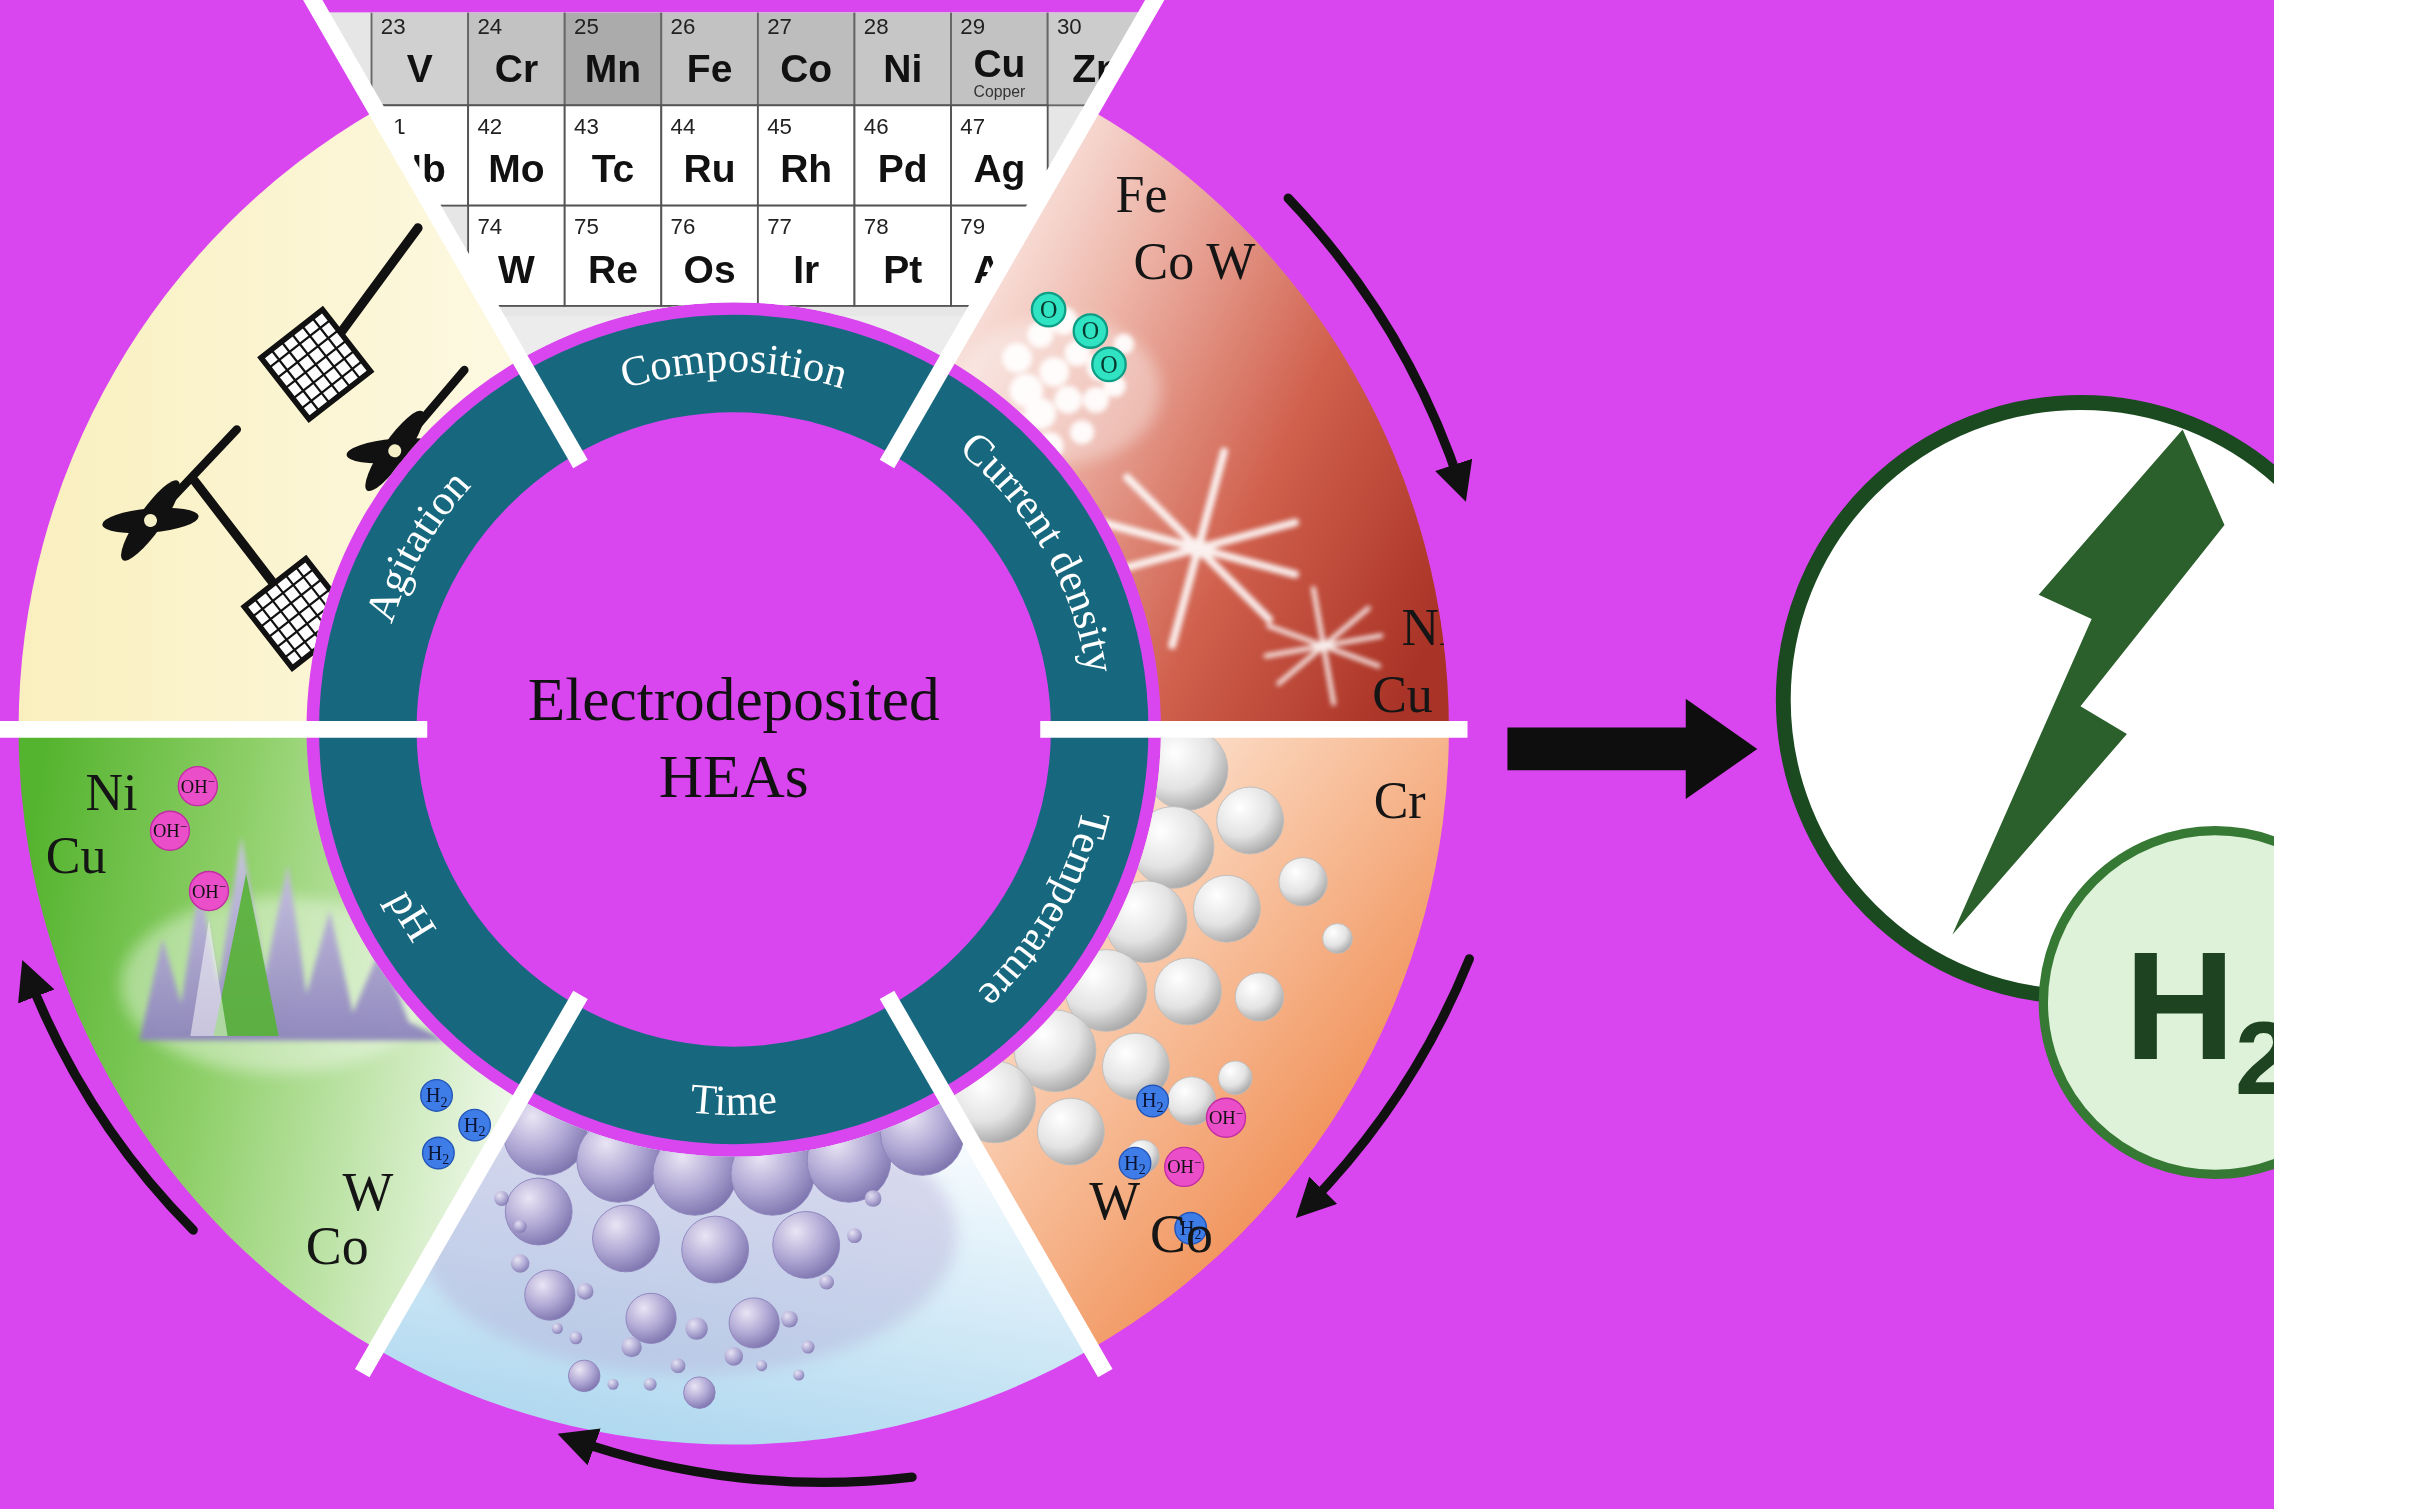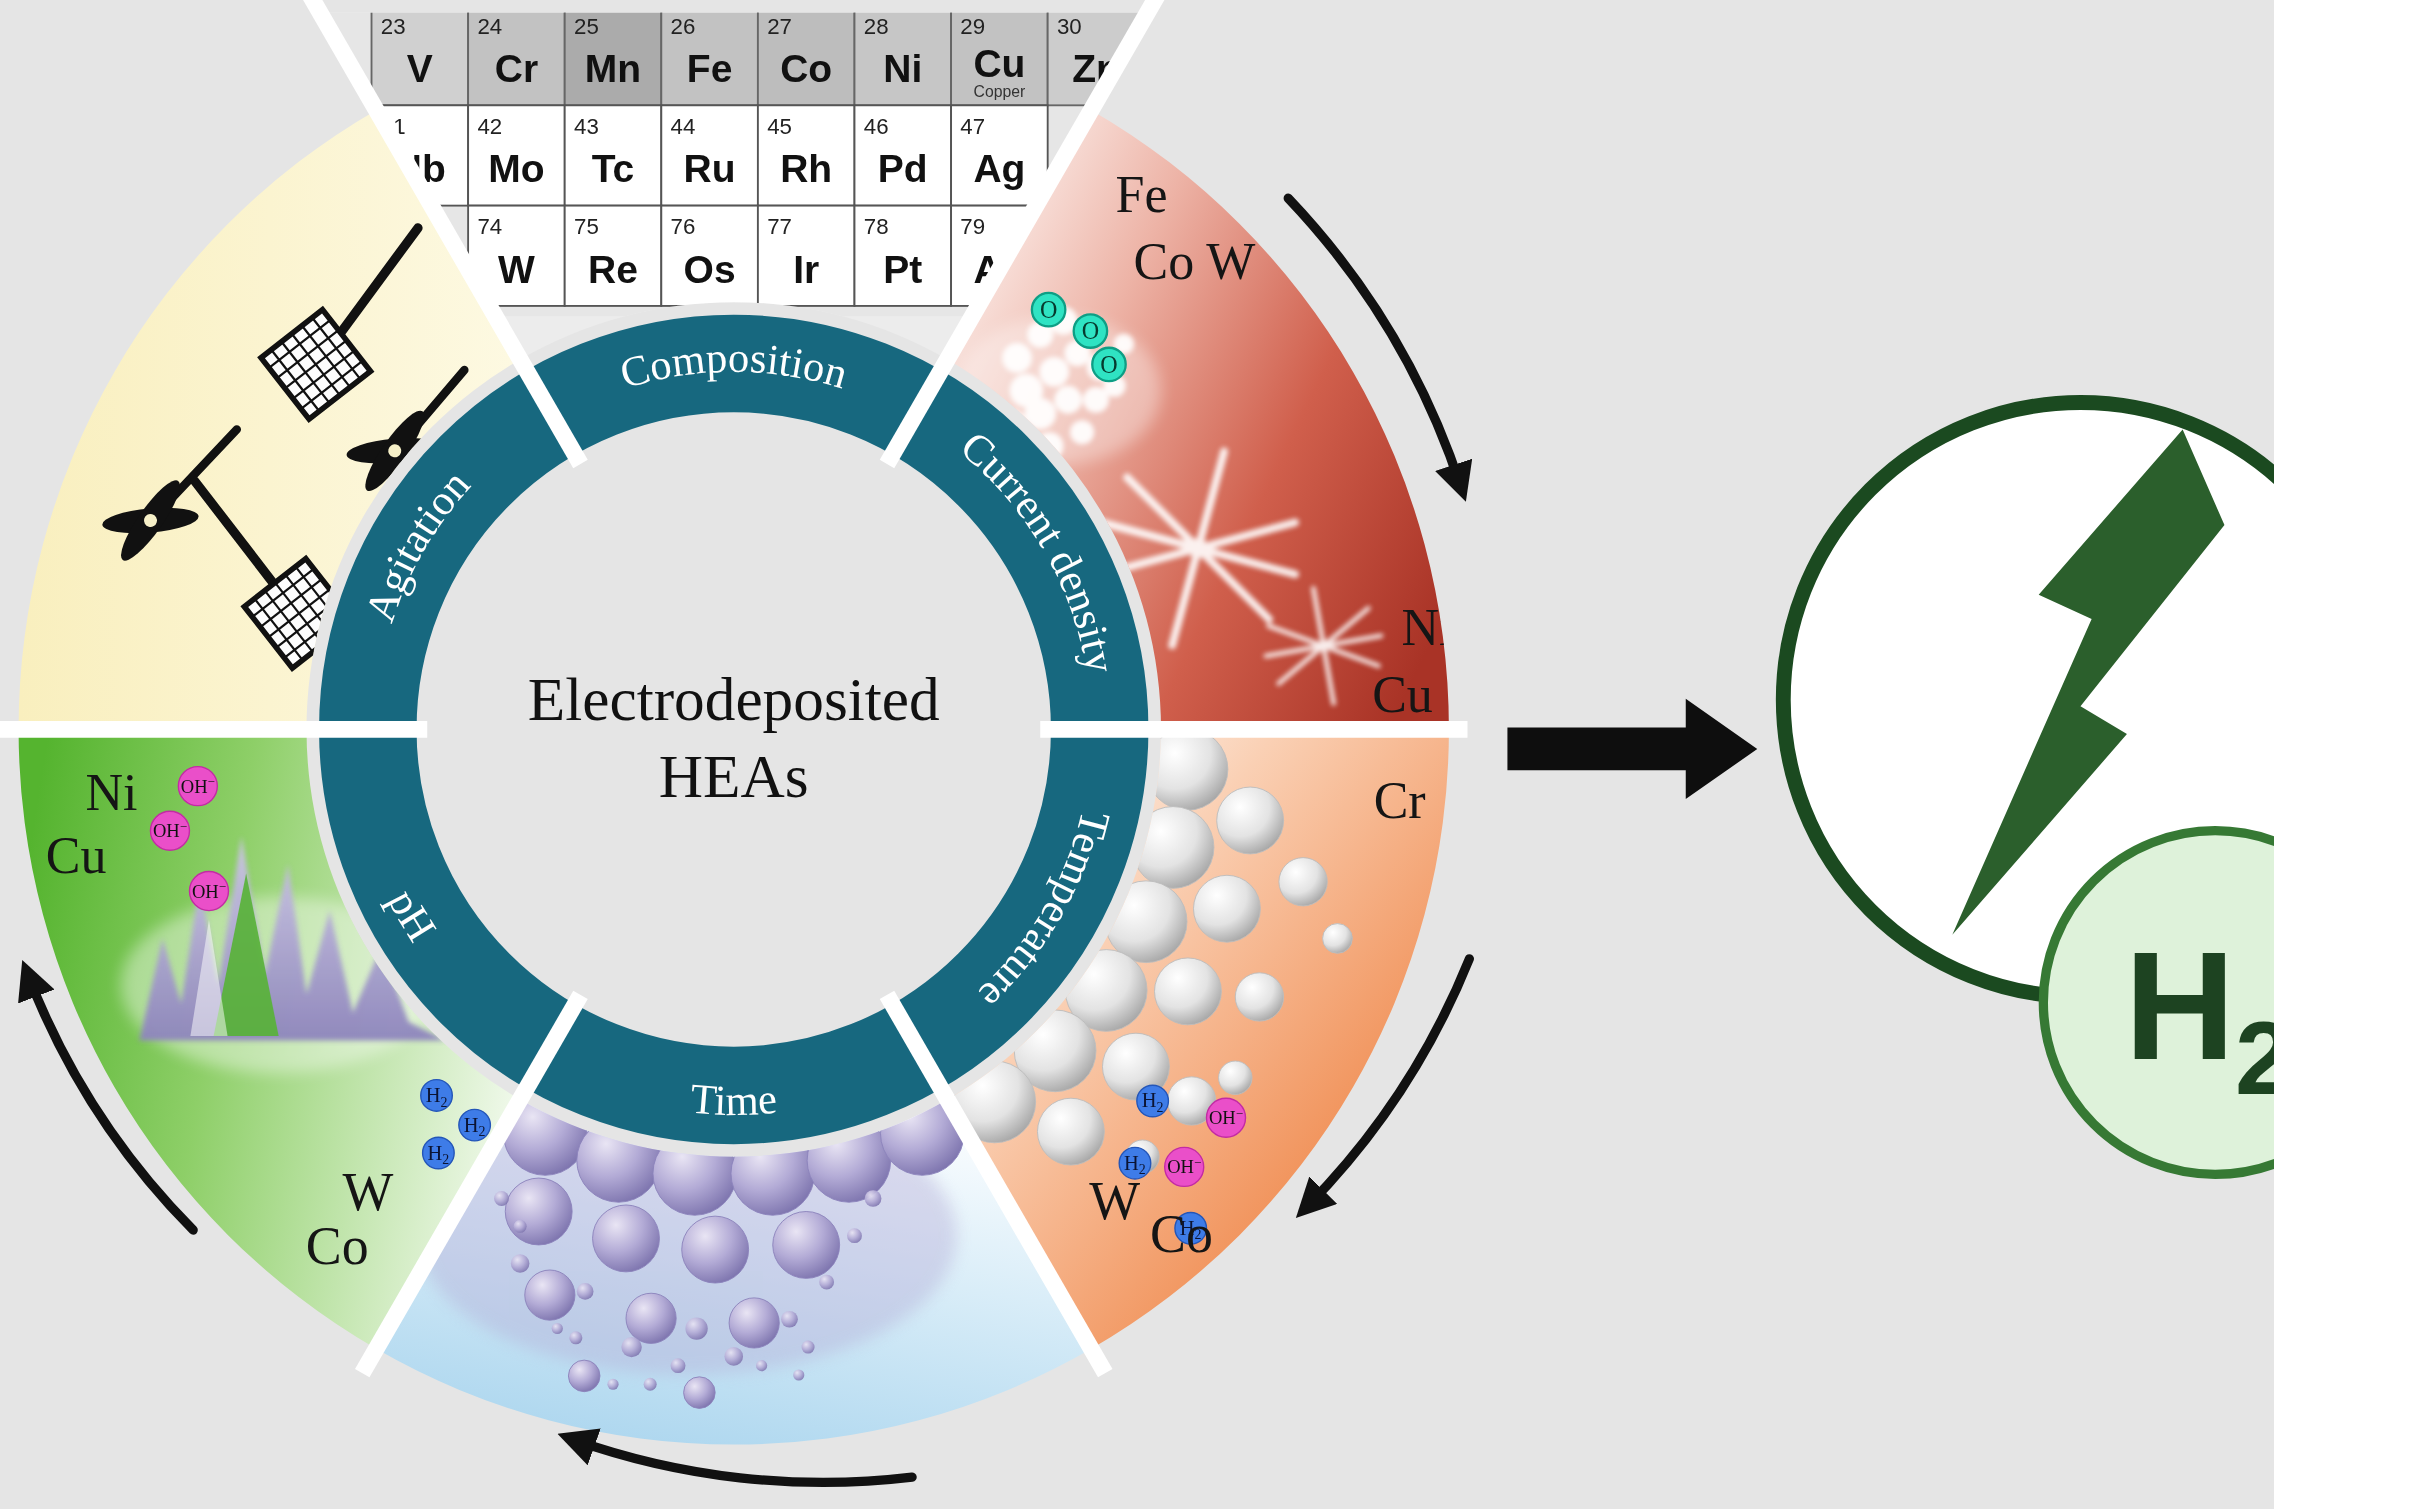--- a/index.html
+++ b/index.html
@@ -1,16 +1,16 @@
 <!DOCTYPE html>
 <html style="font-size:15px"><head>
 <meta charset="utf-8">
 <style>
   html,body{margin:0;padding:0;background:#fff;}
-  .canvas{position:relative;width:2274px;height:1510px;background:#e5e5e5;overflow:hidden;}
+  .canvas{position:relative;width:2274px;height:1510px;background:#d946ef;overflow:hidden;}
   svg{display:block;}
   text{user-select:none;}
 </style>
 </head>
 <body>
 
 <div class="canvas">
 <svg width="2413" height="1510" viewBox="0 0 2598 1625" xmlns="http://www.w3.org/2000/svg" font-family="'Liberation Serif', serif">
 
   <defs>

